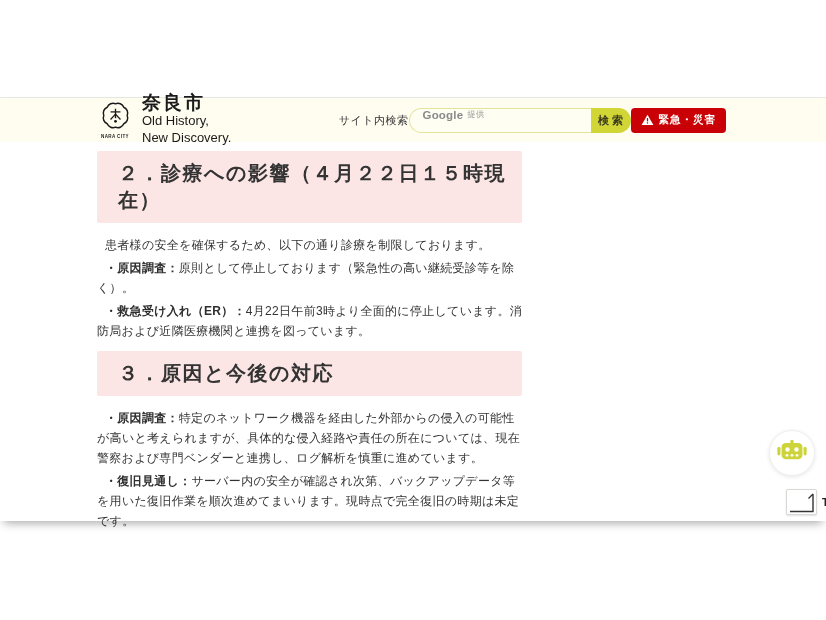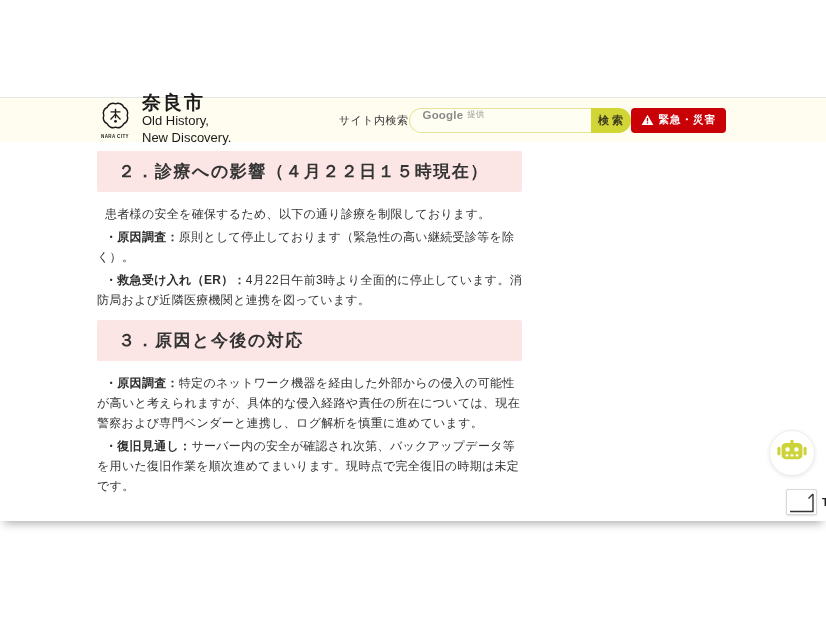--- a/index.html
+++ b/index.html
@@ -36,21 +36,21 @@
                 border-radius:0 13px 13px 0; cursor:pointer;
                 font-family:"Liberation Sans", sans-serif; }
   .emer-btn { height:25px; background:#c90005; color:#fff; border:none; border-radius:4px;
               display:flex; align-items:center; gap:5px; padding:0 10px; font-size:10.5px;
               font-weight:bold; letter-spacing:1px; cursor:pointer;
               font-family:"Liberation Sans", sans-serif;justify-content:flex-end; }
 
   
   .article { padding:0 0 0 97px; width:522px; }
   .section-heading { width:425px; background:#fbe5e5; border-radius:2px; color:#333;
-                     font-size:17px; font-weight:bold; letter-spacing:1.5px;
+                     font-size:20px; font-weight:bold; letter-spacing:1.5px;
                      padding:9px 10px 9px 21px; margin-top:10px; margin-bottom:12px; }
   .section-heading:first-child { margin-top:9px; }
   .para { width:425px; font-size:12px; color:#333; line-height:20px; margin:3px 0;
           text-indent:8px; letter-spacing:0.3px; }
   .para strong { font-weight:bold; color:#2e2e2e; }
 
   
   .chatbot-badge { position:absolute; left:769px; top:430px; width:46px; height:46px;
                    border-radius:50%; background:#fff; border:1px solid #f0f0ee;
                    box-shadow:0 1px 4px rgba(0,0,0,0.10); display:flex; align-items:center;

